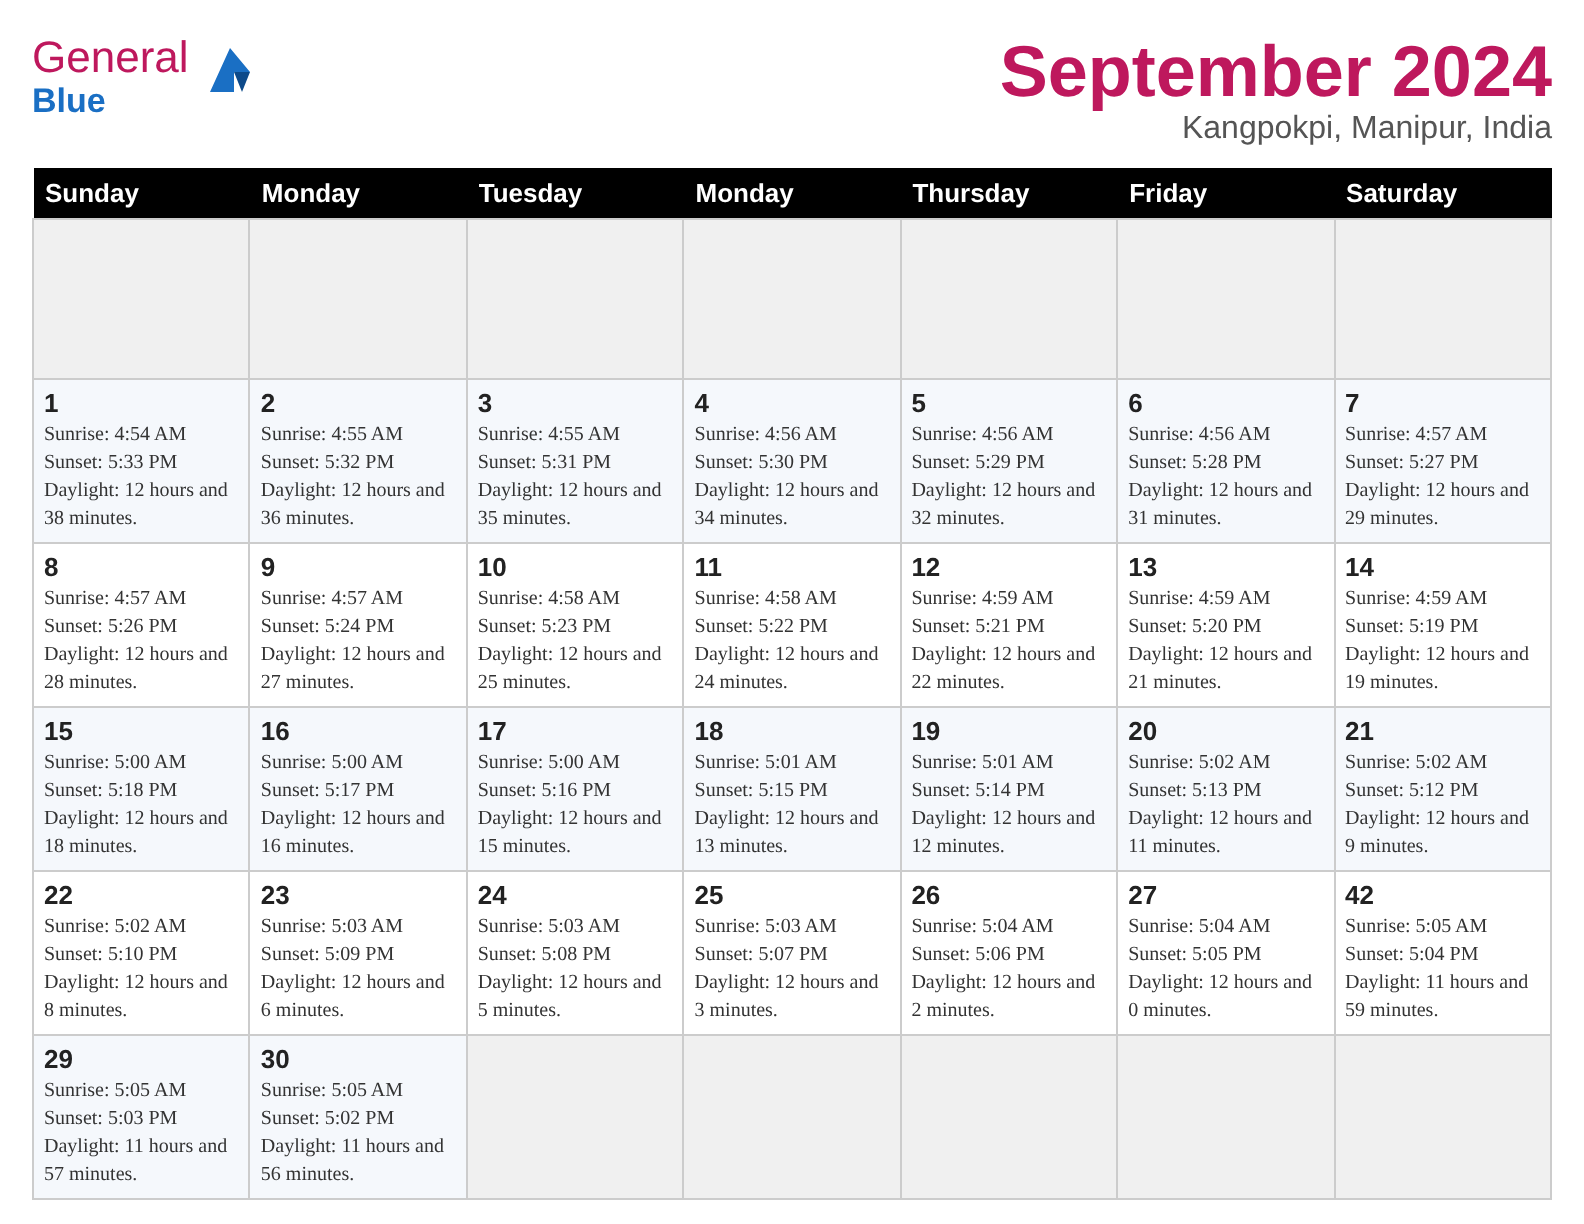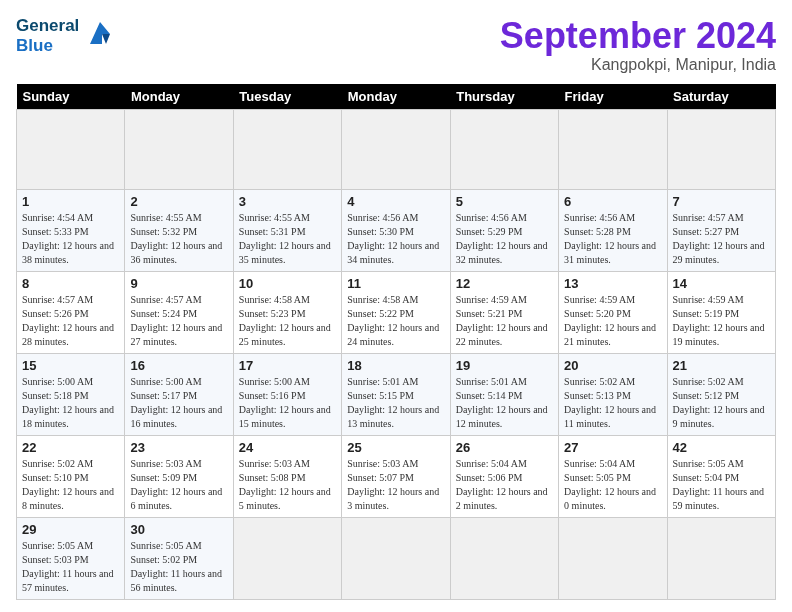--- a/index.html
+++ b/index.html
@@ -23,21 +23,21 @@
     .logo {
       display: flex;
       align-items: center;
     }
     .title-section {
       text-align: right;
     }
     .month-title {
       font-size: 36px;
       font-weight: bold;
-      color: #6d28d9;
+      color: #be185d;
       line-height: 1.1;
     }
     .location {
       font-size: 16px;
       color: #555;
     }
     .calendar {
       width: 100%;
       border-collapse: collapse;
       font-size: 10.5px;
@@ -80,21 +80,21 @@
     .week-row td { height: 80px; }
     .last-row td { height: 70px; }
   </style>
 </head>
 <body>
 
 <div class="container">
   <div class="header-row">
     <div class="logo">
       <div>
-        <div style="font-size:17px;font-weight:bold;color:#0c4a6e;line-height:1.15;">General</div>
+        <div style="font-size:22px;font-weight:normal;color:#be185d;line-height:1.15;">General</div>
         <div style="font-size:17px;font-weight:bold;color:#1a6fc4;line-height:1.15;">Blue</div>
       </div>
       <svg width="36" height="36" viewBox="0 0 36 36" style="margin-left:3px;margin-top:-4px;">
         <polygon points="8,28 18,6 28,18 20,18 20,28" fill="#1a6fc4"></polygon>
         <polygon points="20,18 28,18 24,28" fill="#0d4a8a"></polygon>
       </svg>
     </div>
     <div class="title-section">
       <div class="month-title">September 2024</div>
       <div class="location">Kangpokpi, Manipur, India</div>

